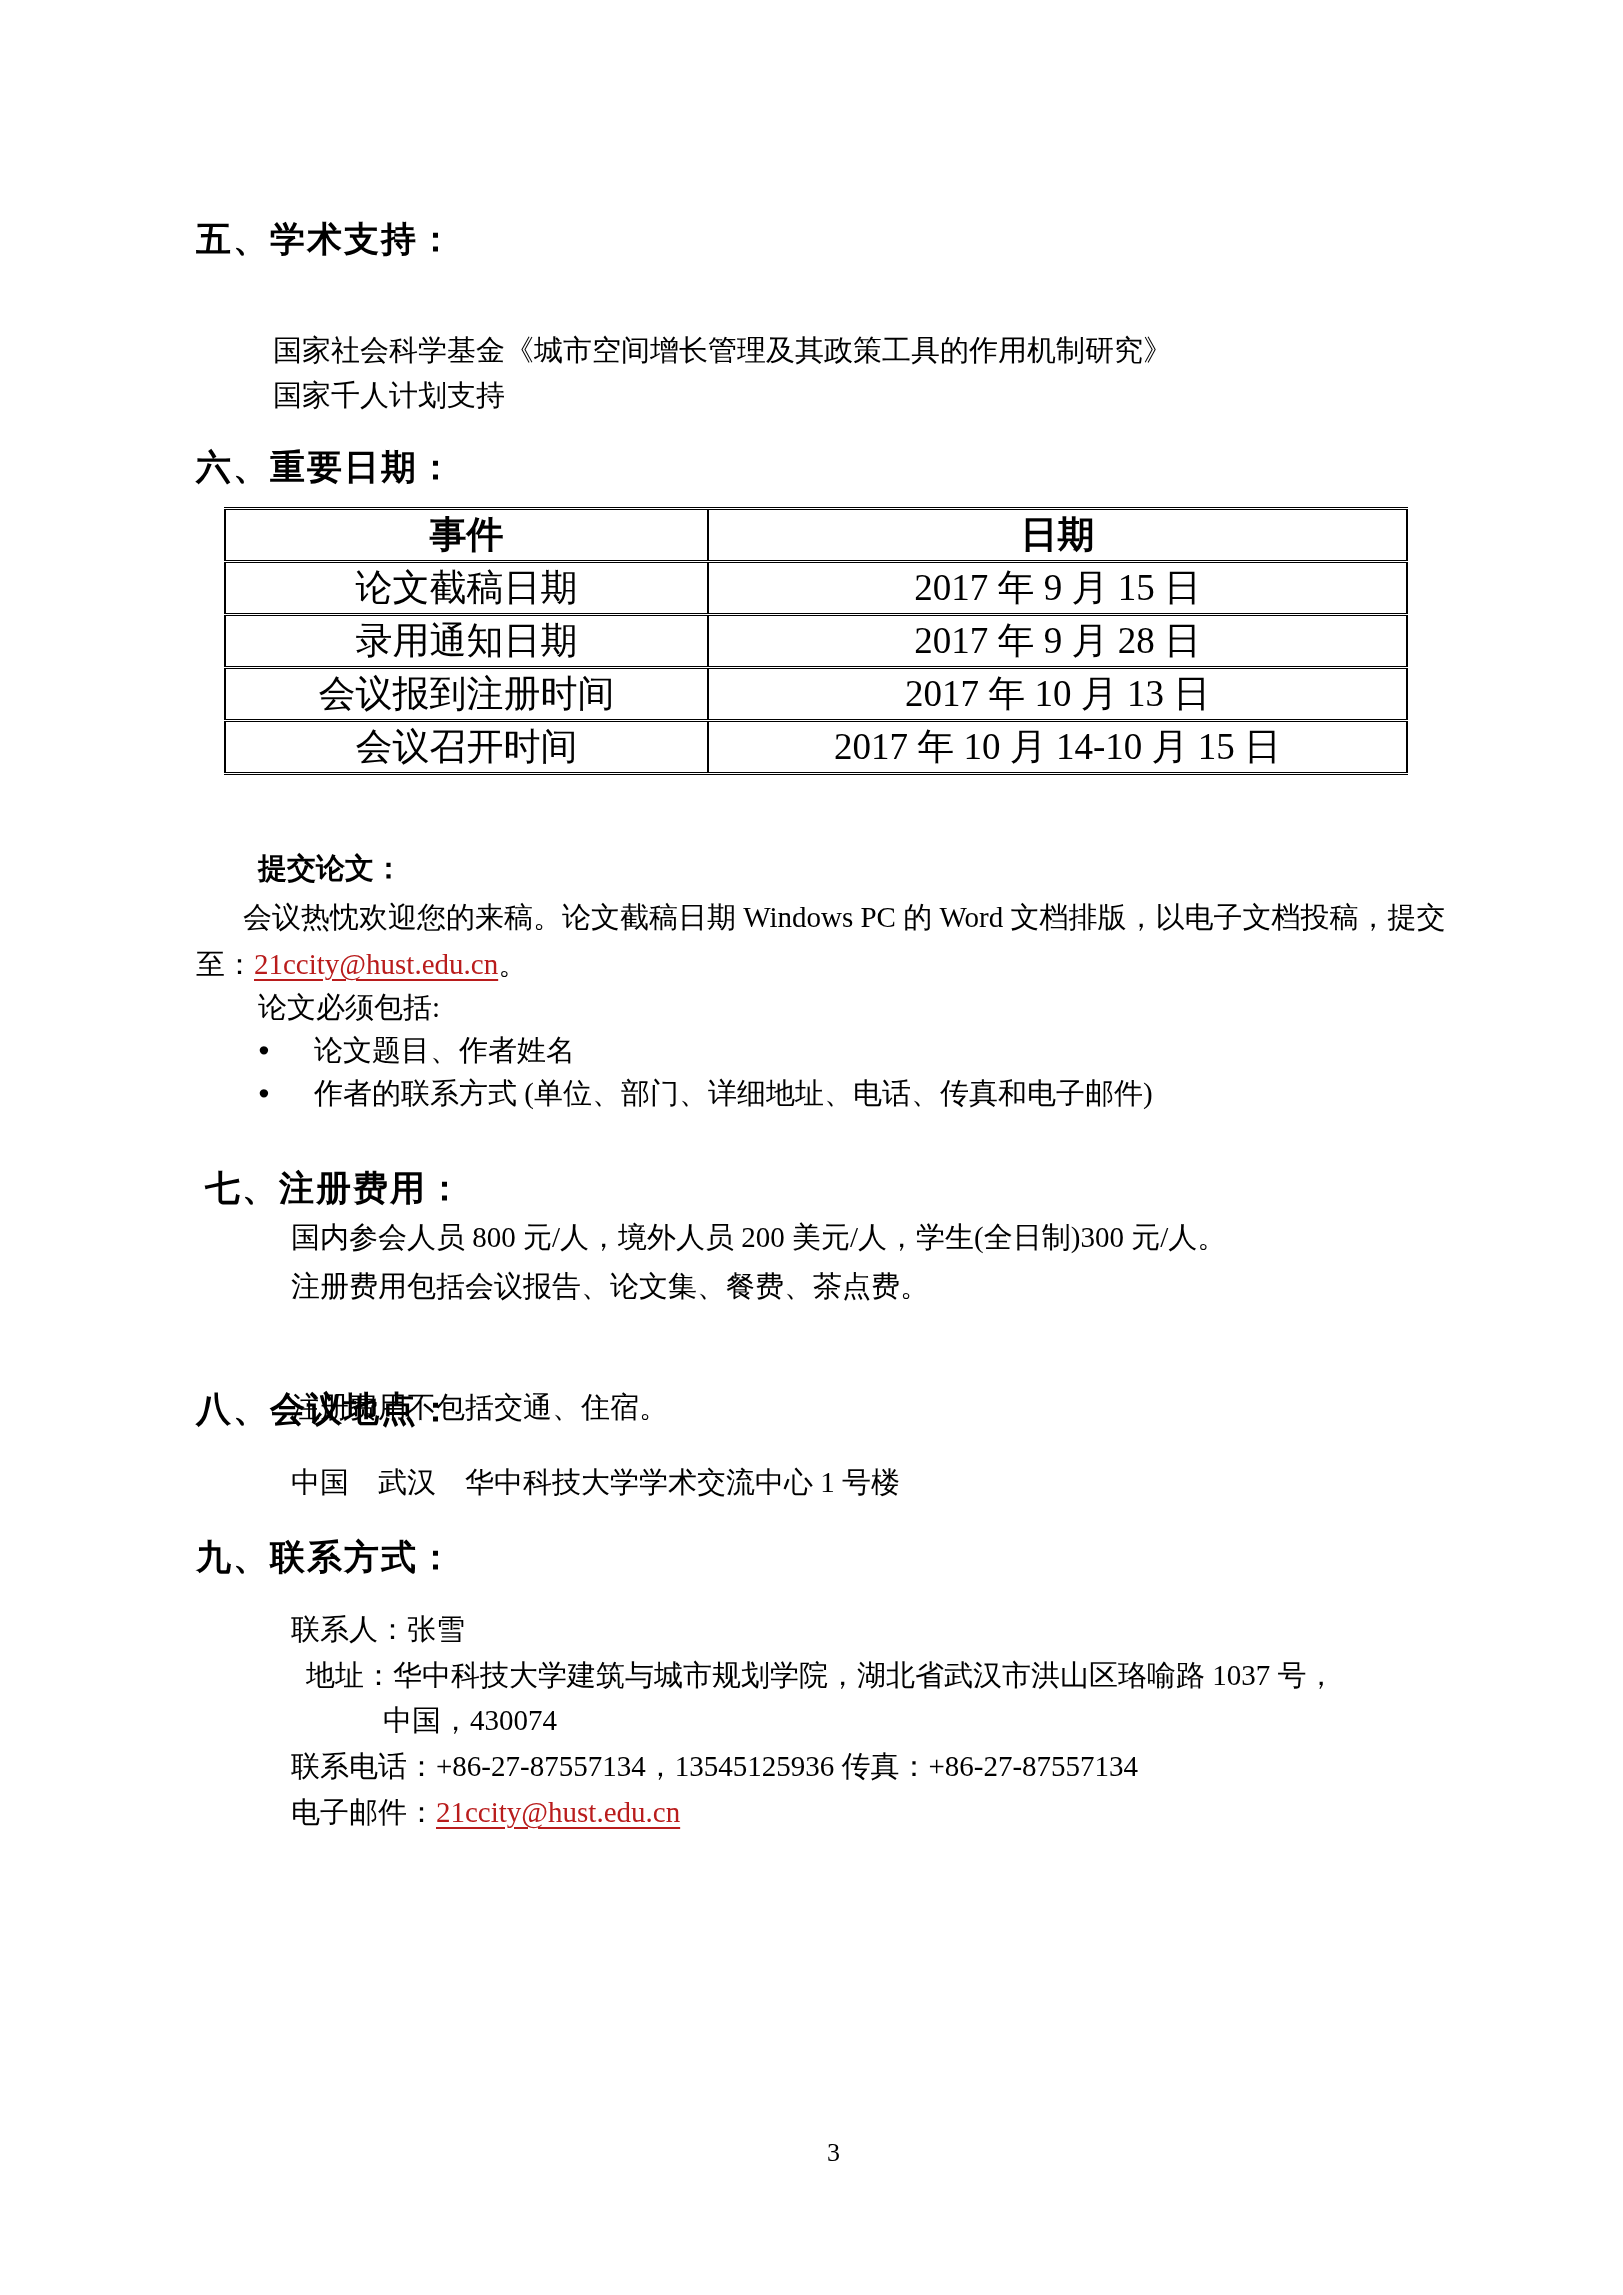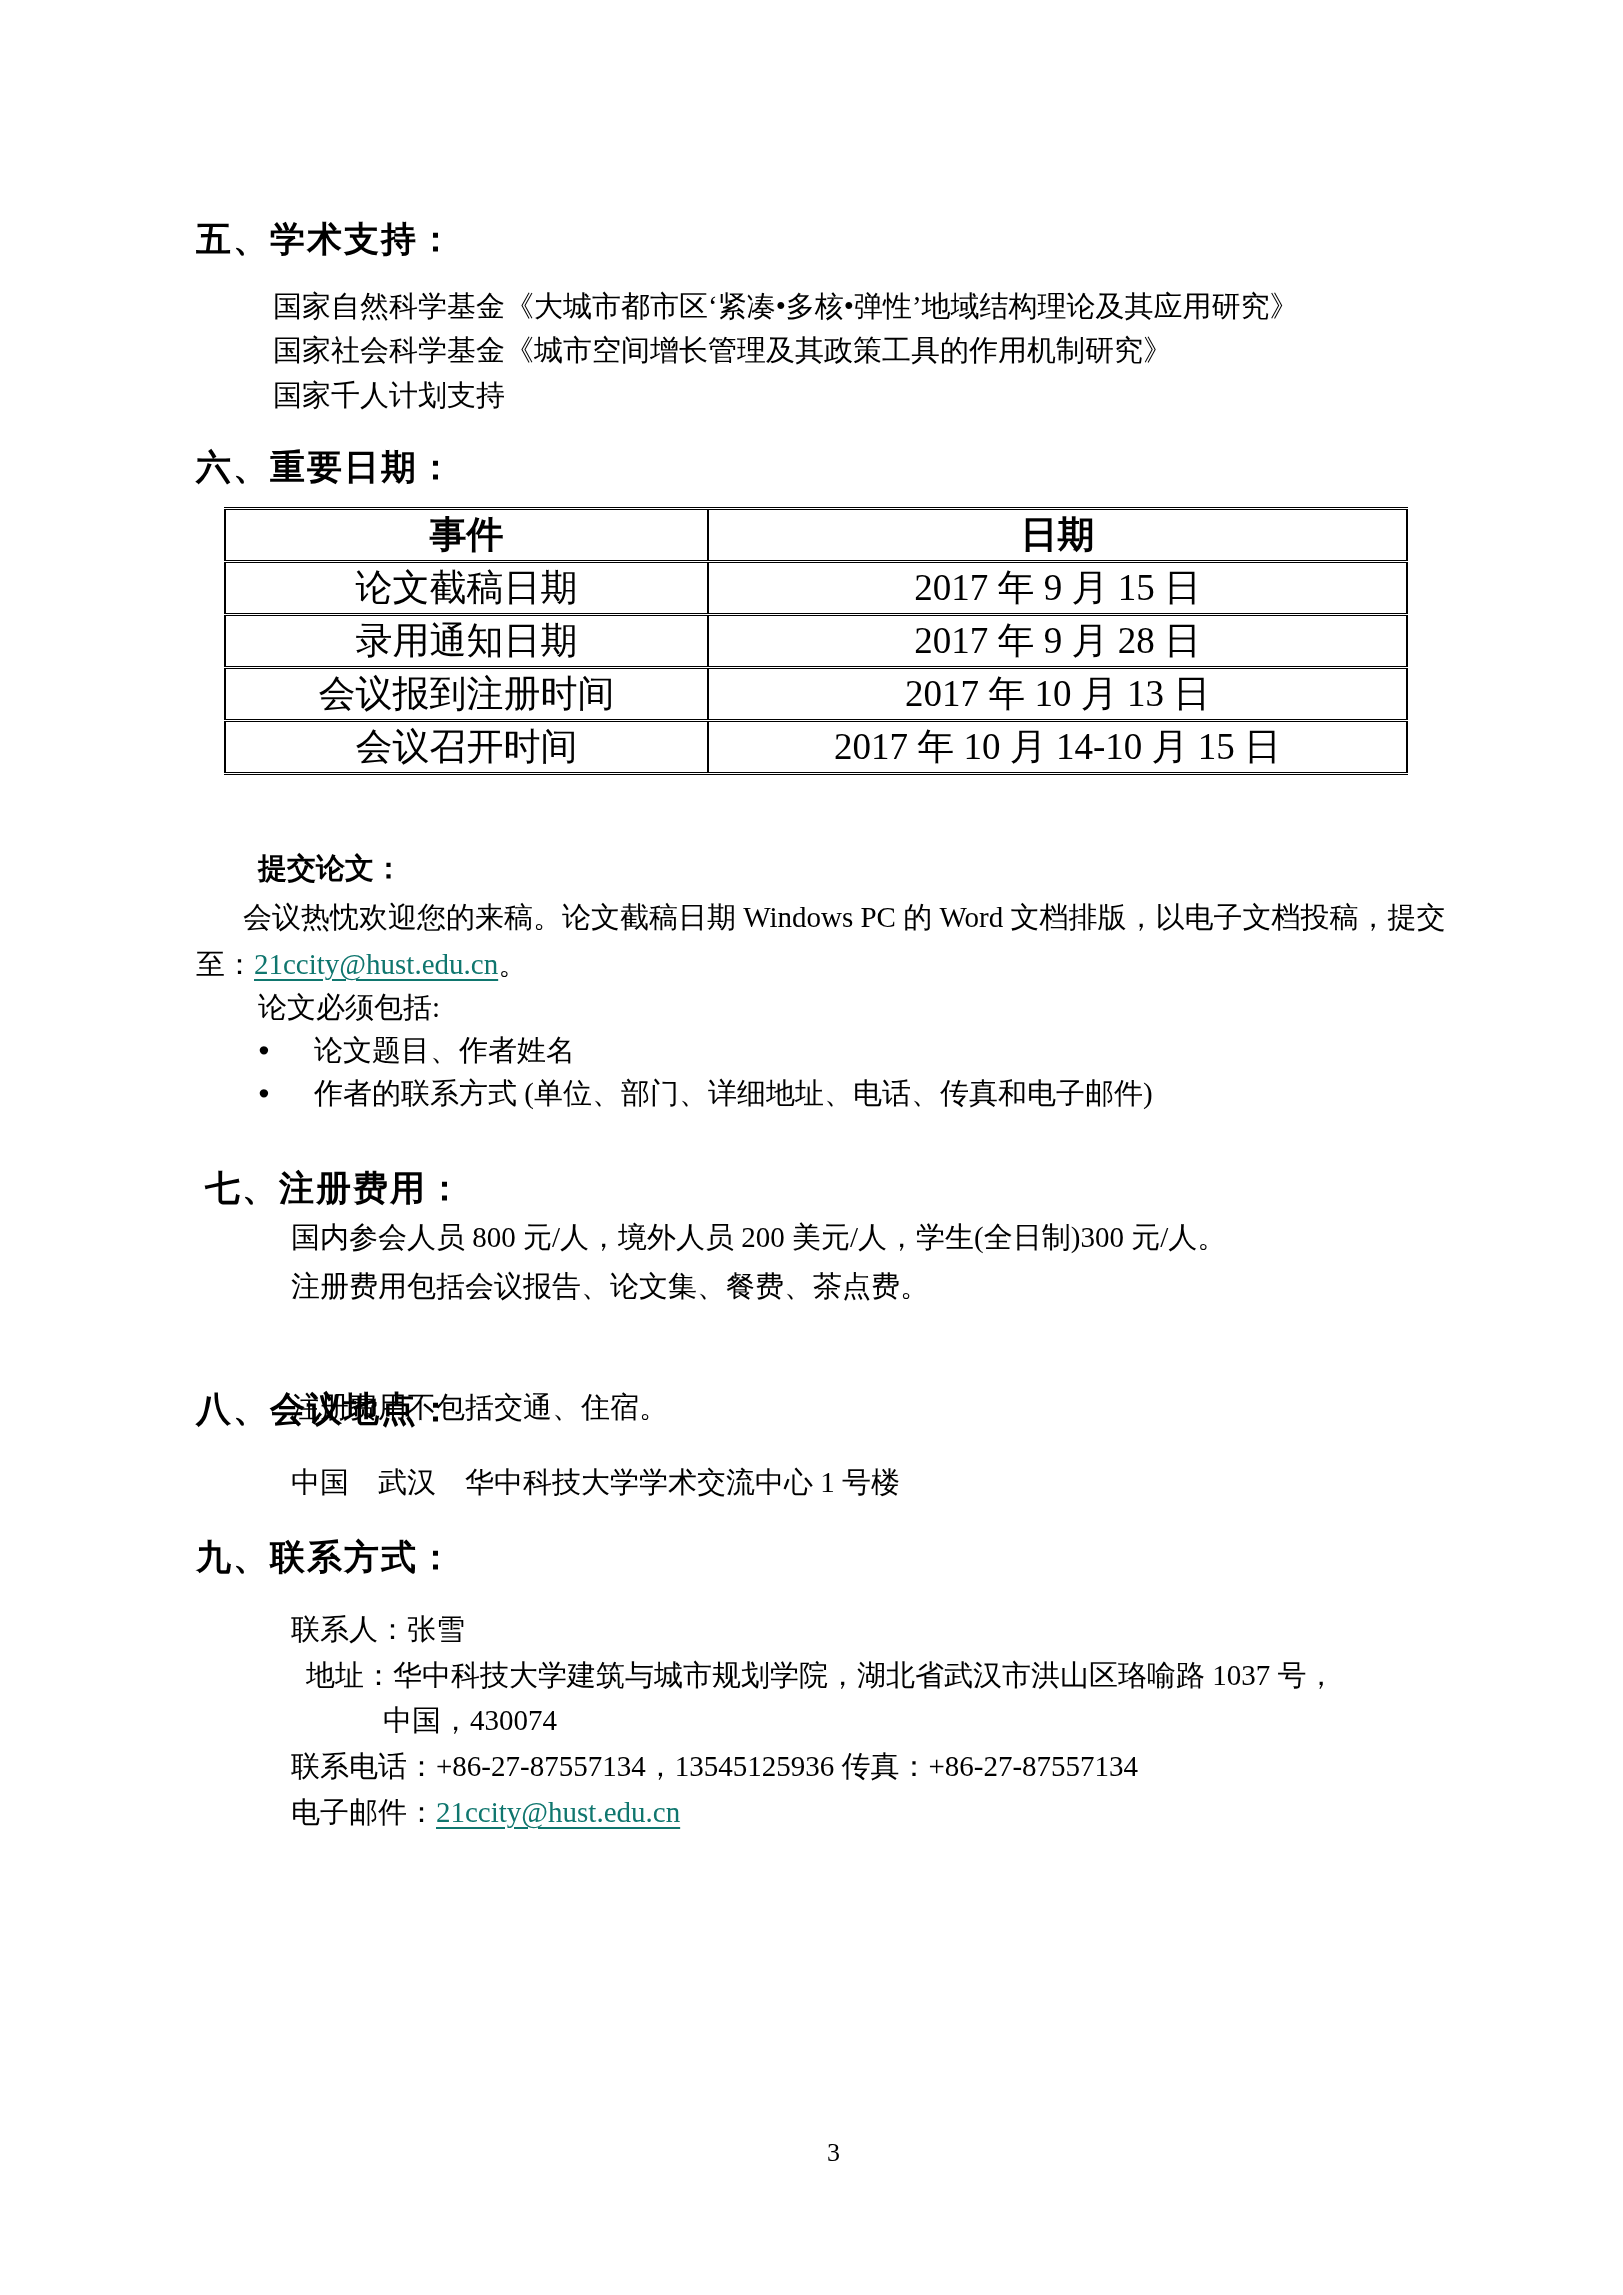--- a/index.html
+++ b/index.html
@@ -24,21 +24,21 @@
     font-size: 35px;
     letter-spacing: 2px;
     white-space: nowrap;
   }
   .body-text {
     font-size: 29px;
     white-space: nowrap;
   }
   .bold { font-weight: 700; }
   a.link, .link {
-    color: #0f766e;
+    color: #b91c1c;
     text-decoration: underline;
     text-underline-offset: 4.6px;
     text-decoration-thickness: 2px;
     cursor: pointer;
   }
   table.dates {
     position: absolute;
     left: 224px;
     top: 507px;
     width: 1182px;
@@ -76,21 +76,20 @@
     text-align: center;
     font-size: 26px;
   }
 </style>
 </head>
 <body>
 
 <div class="page">
 
   <div class="abs heading" style="top:216px; left:196px;">五、学术支持：</div>
-  <div class="abs body-text" style="top:287px; left:273px;">国家自然科学基金《大城市都市区‘紧凑•多核•弹性’地域结构理论及其应用研究》</div>
   <div class="abs body-text" style="top:331px; left:273px;">国家社会科学基金《城市空间增长管理及其政策工具的作用机制研究》</div>
   <div class="abs body-text" style="top:376px; left:273px;">国家千人计划支持</div>
 
   <div class="abs heading" style="top:444px; left:196px;">六、重要日期：</div>
 
   <table class="dates">
     <colgroup>
       <col class="col-event">
       <col class="col-date">
     </colgroup>

